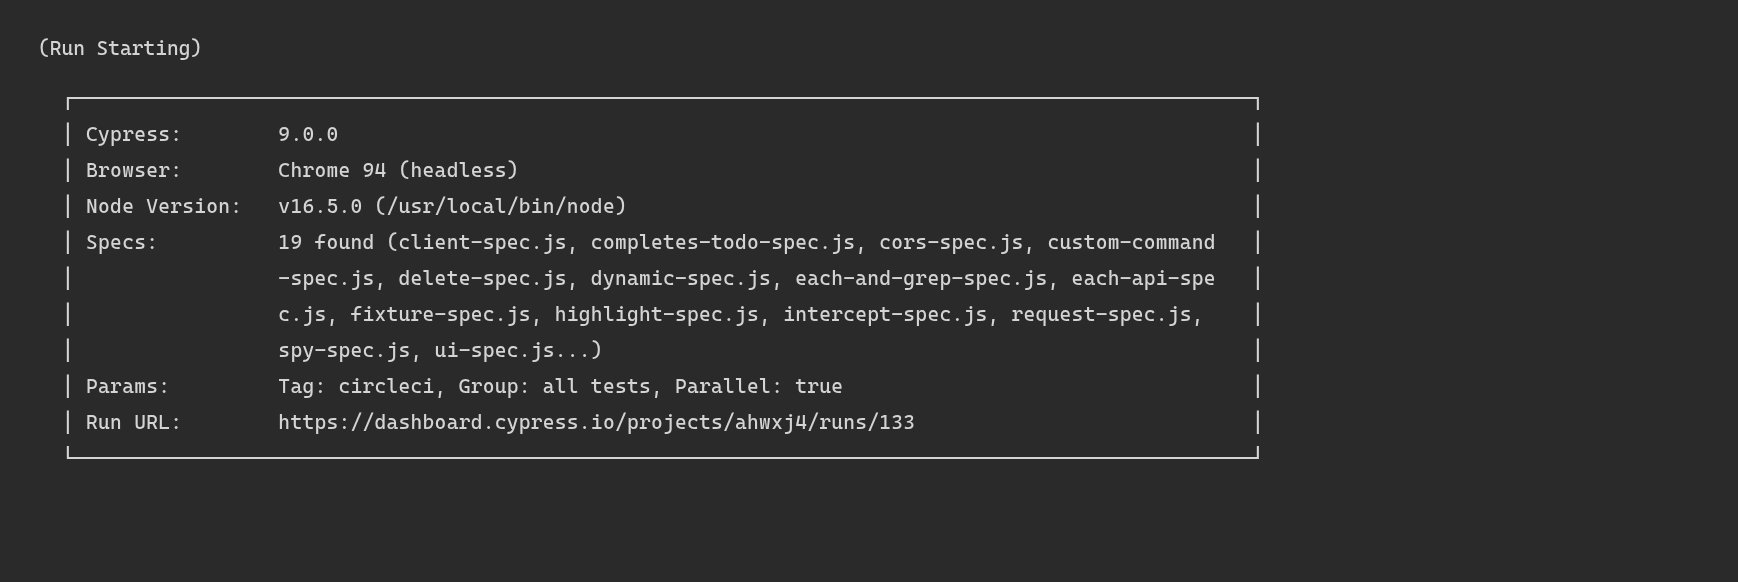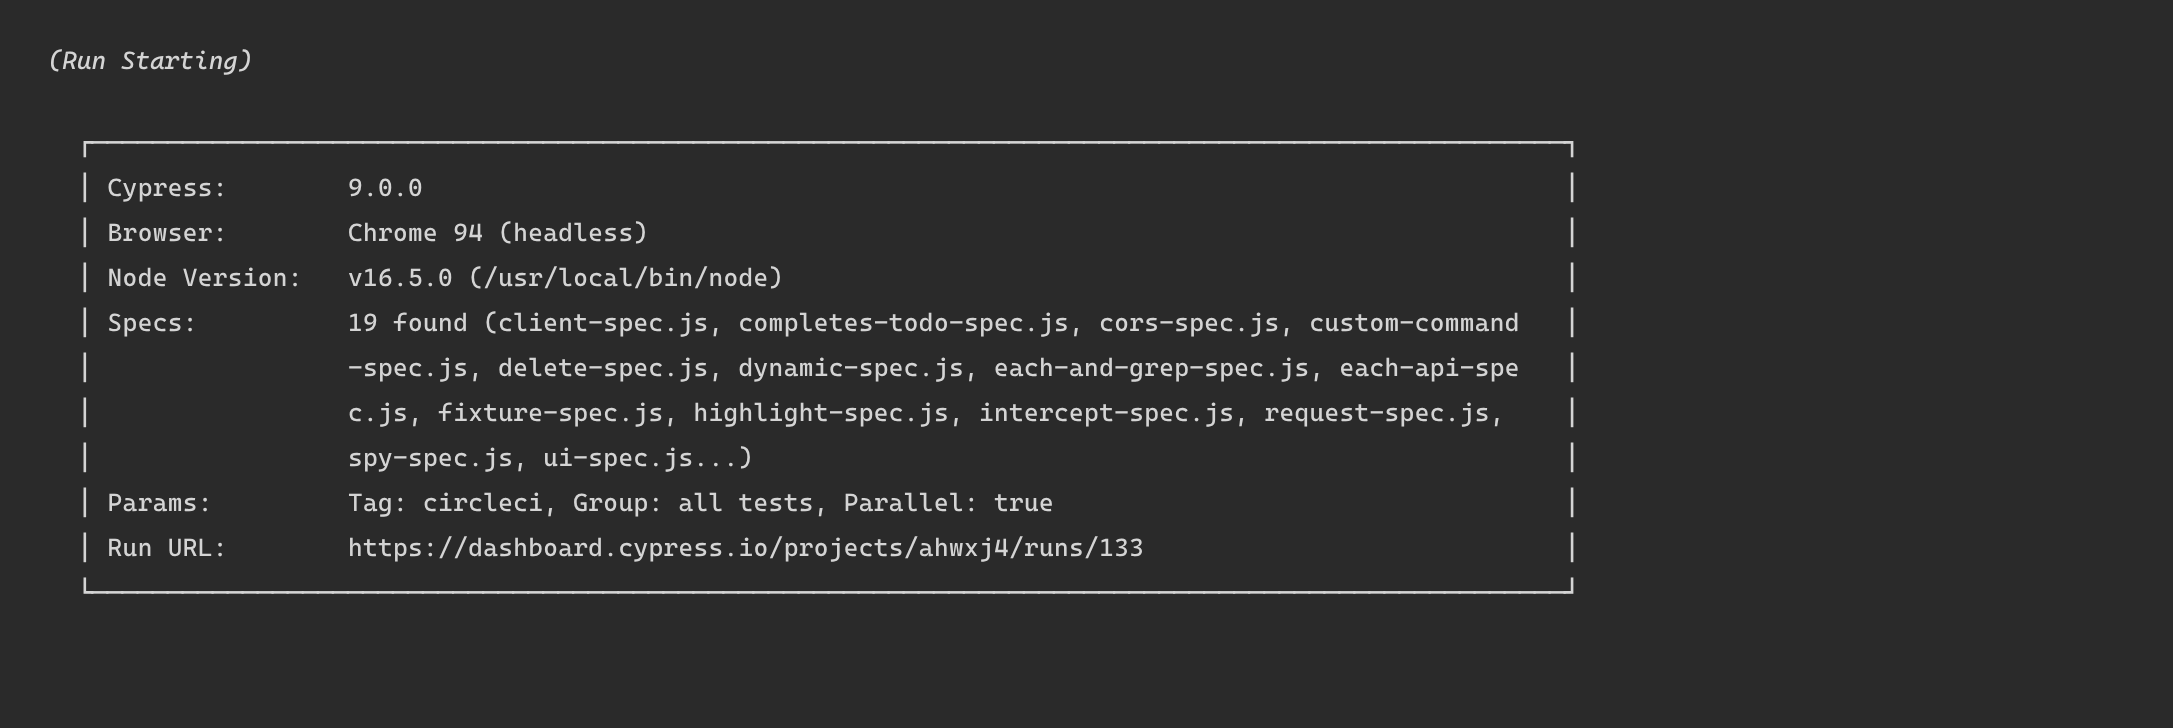--- a/index.html
+++ b/index.html
@@ -12,23 +12,22 @@
       color: #d4d4d4;
       font-family: 'Cascadia Code', 'Consolas', 'Monaco', 'Courier New', monospace;
       font-size: 20px;
       line-height: 1.8;
       padding: 30px 38px;
       width: 1738px;
       height: 582px;
       overflow: hidden;
     }
     .header {
-      margin-bottom: 30px;
+      margin-bottom: 14px;
       margin-left: 0;
-      font-style: italic;
     }
     .box {
       white-space: pre;
       font-variant-ligatures: none;
       letter-spacing: 0.3px;
     }
   </style>
 </head>
 <body>
 

